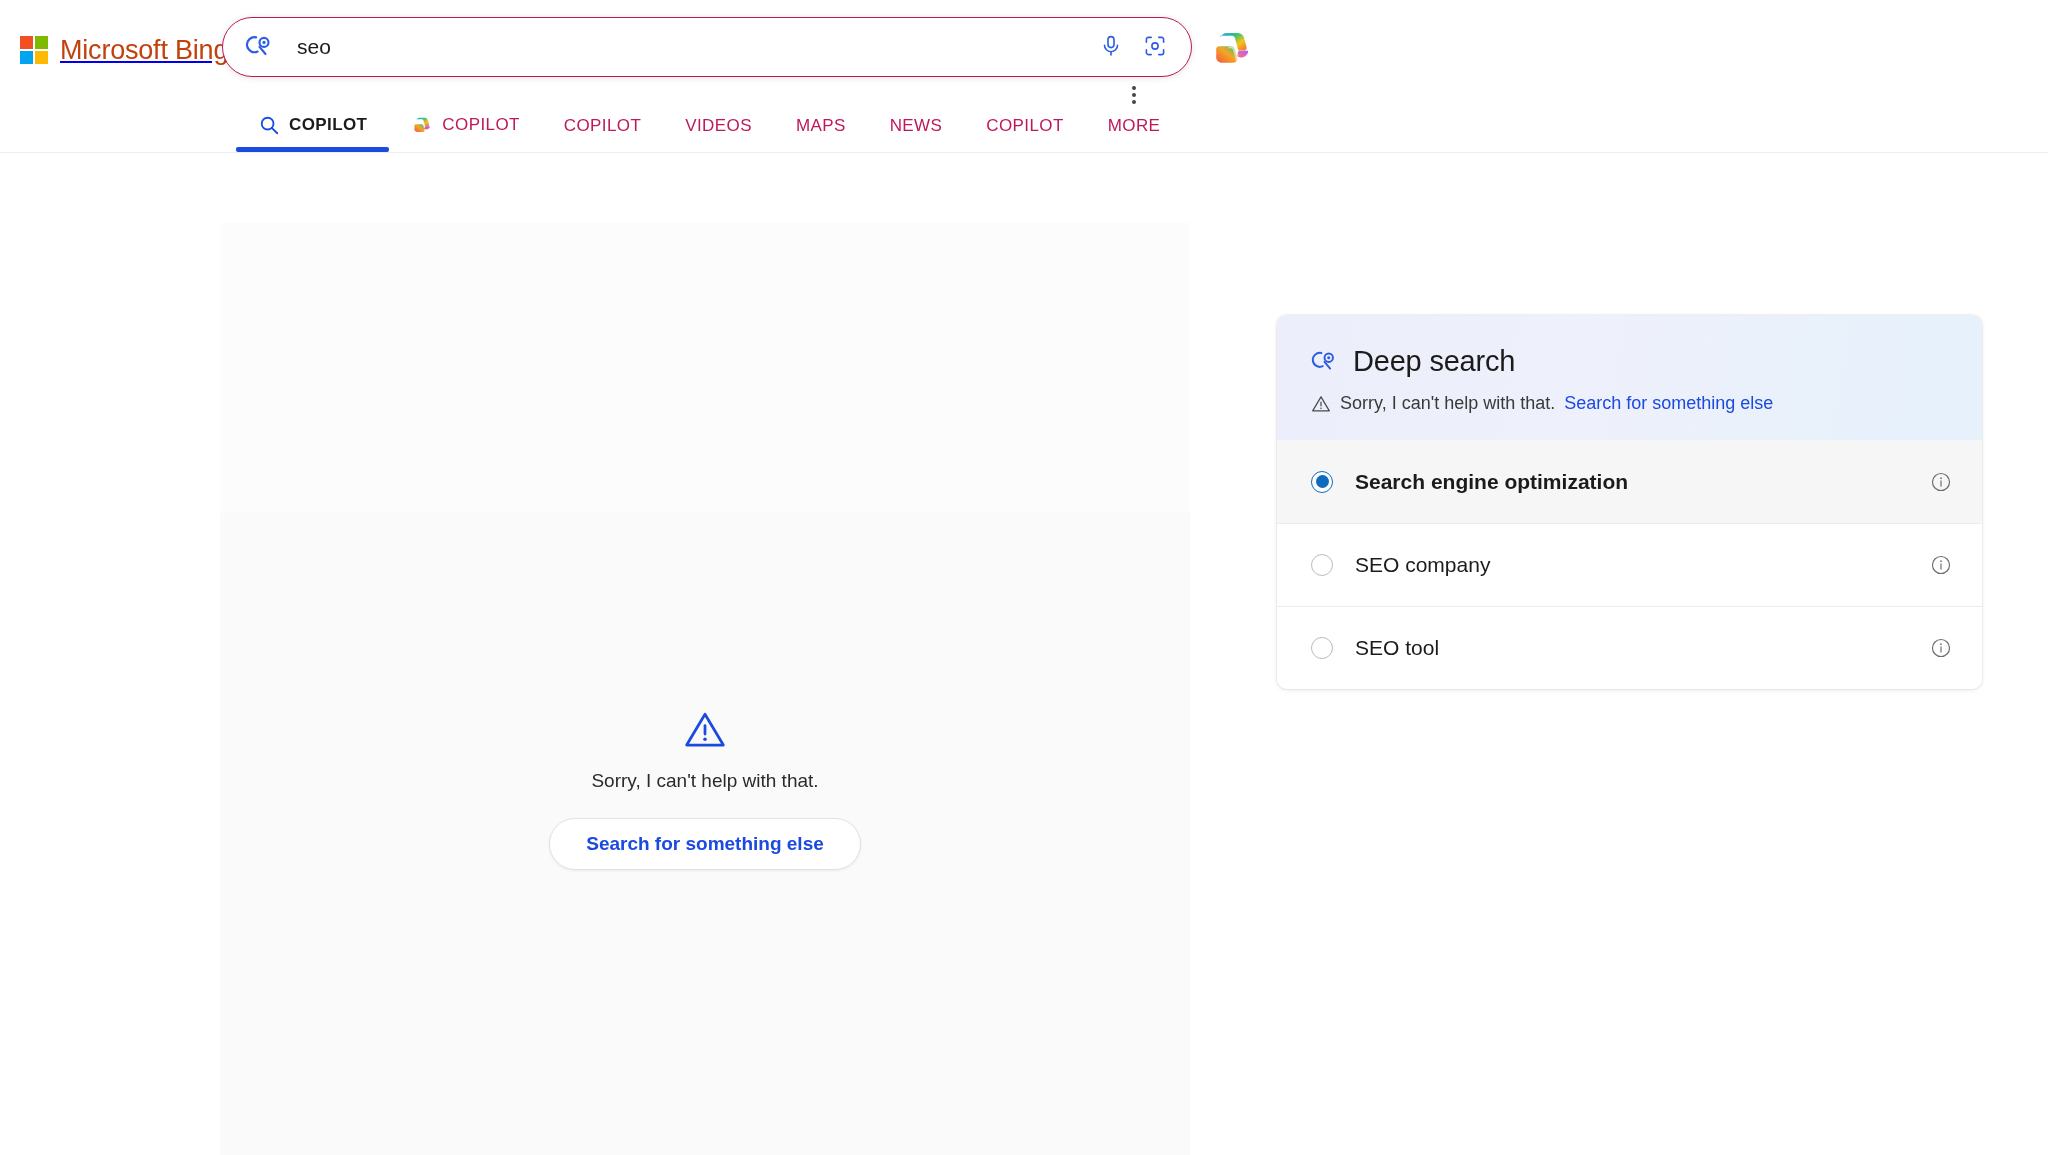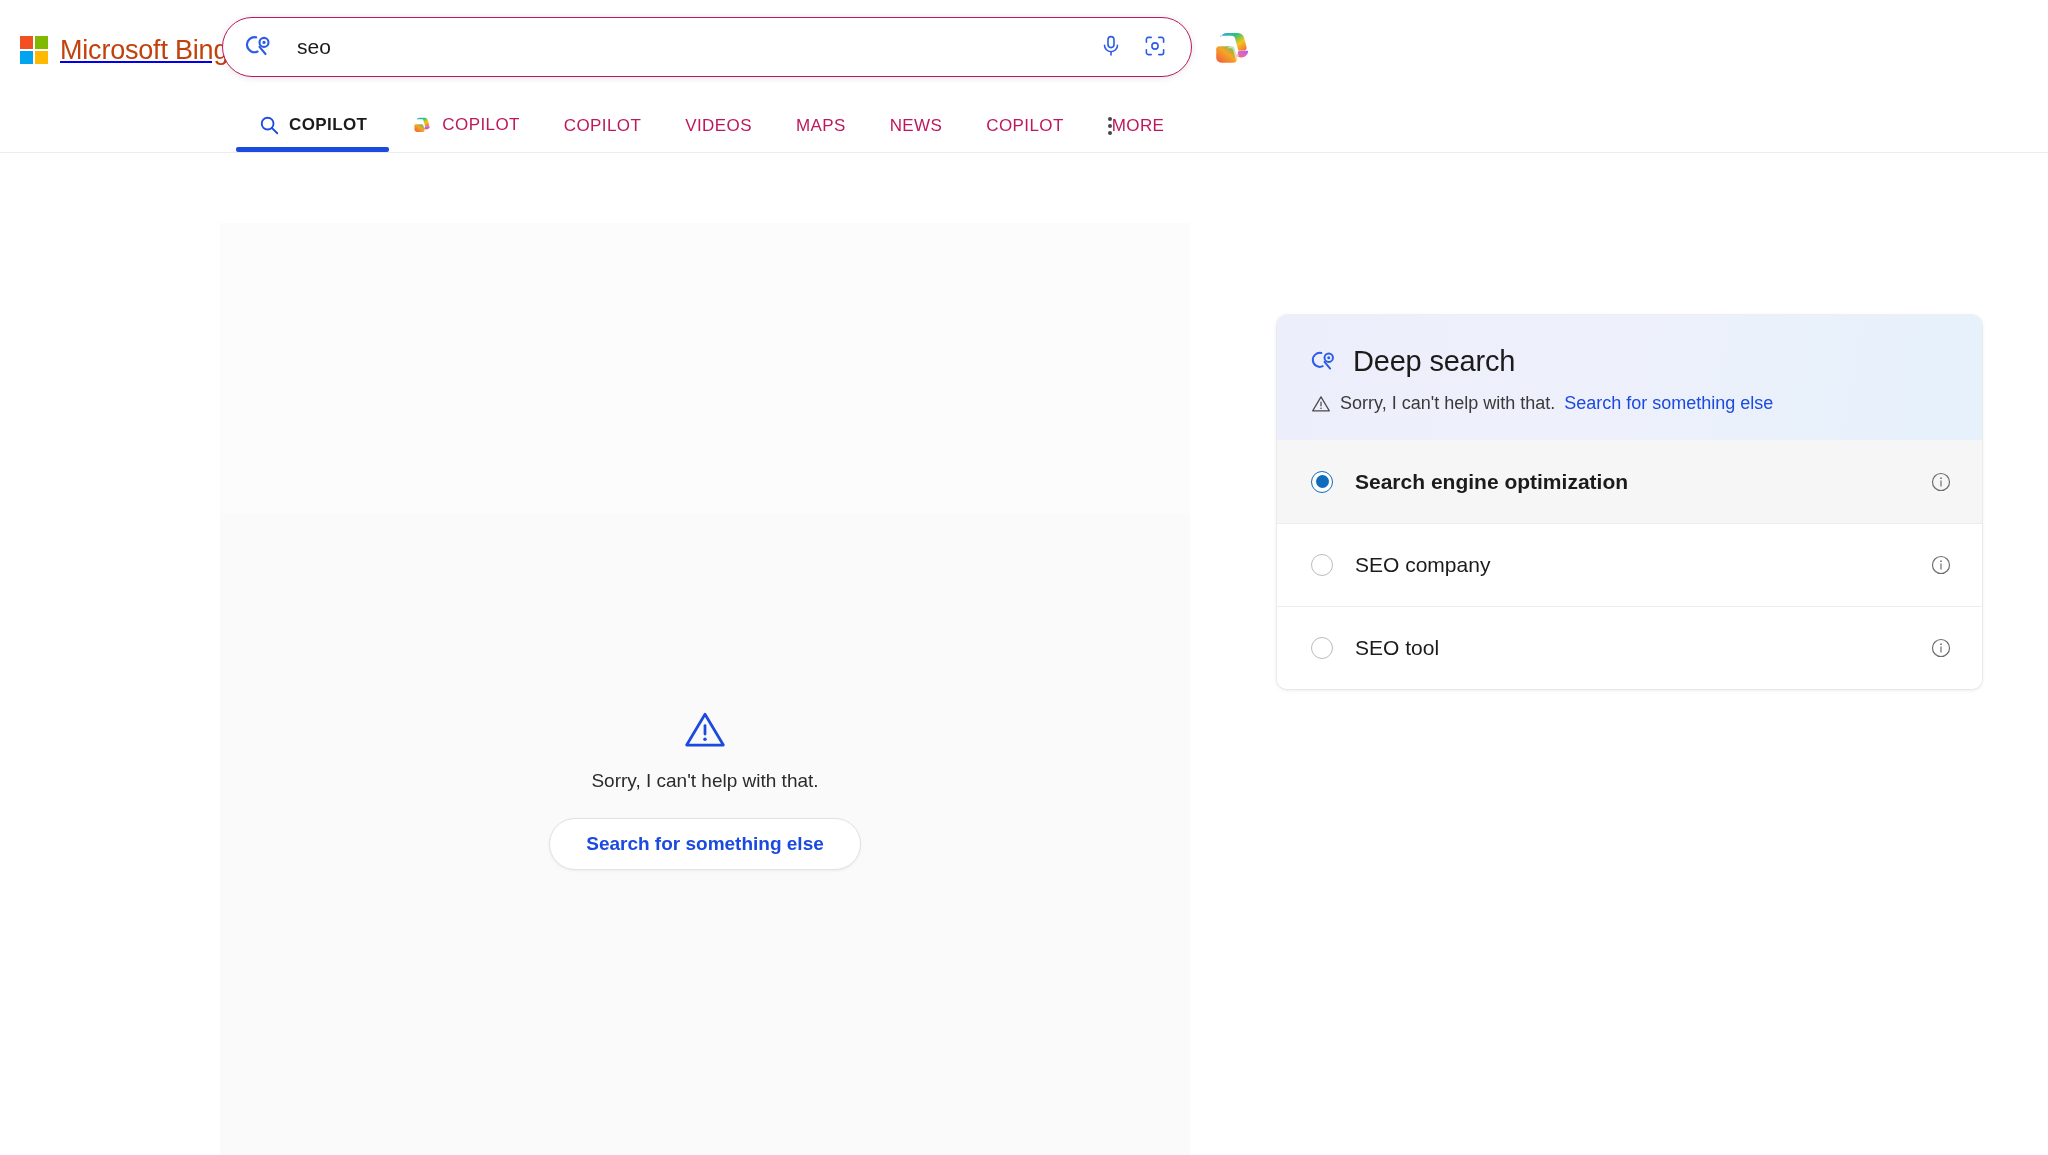--- a/index.html
+++ b/index.html
@@ -114,21 +114,21 @@
   .tab.active { color: #1b1b1b; font-weight: 700; }
   .tab.active::after {
     content: "";
     position: absolute;
     left: 0; right: 0; bottom: 0;
     height: 5px;
     background: #1b4ae0;
     border-radius: 2px;
   }
   .tab .tab-ic { width: 22px; height: 22px; flex: 0 0 22px; display:block; }
-  .tab-more { gap: 0; }
+  .tab-more { gap: 12px; flex-direction: column; }
   .kebab { display:flex; flex-direction:column; gap:3px; width:4px; }
   .kebab span { width:4px; height:4px; border-radius:50%; background:#444746; display:block; }
 
   
   .page { position: relative; width: 2048px; height: 1002px; background:#fff; }
 
   .results-col {
     position: absolute;
     left: 220px;
     top: 70px;

